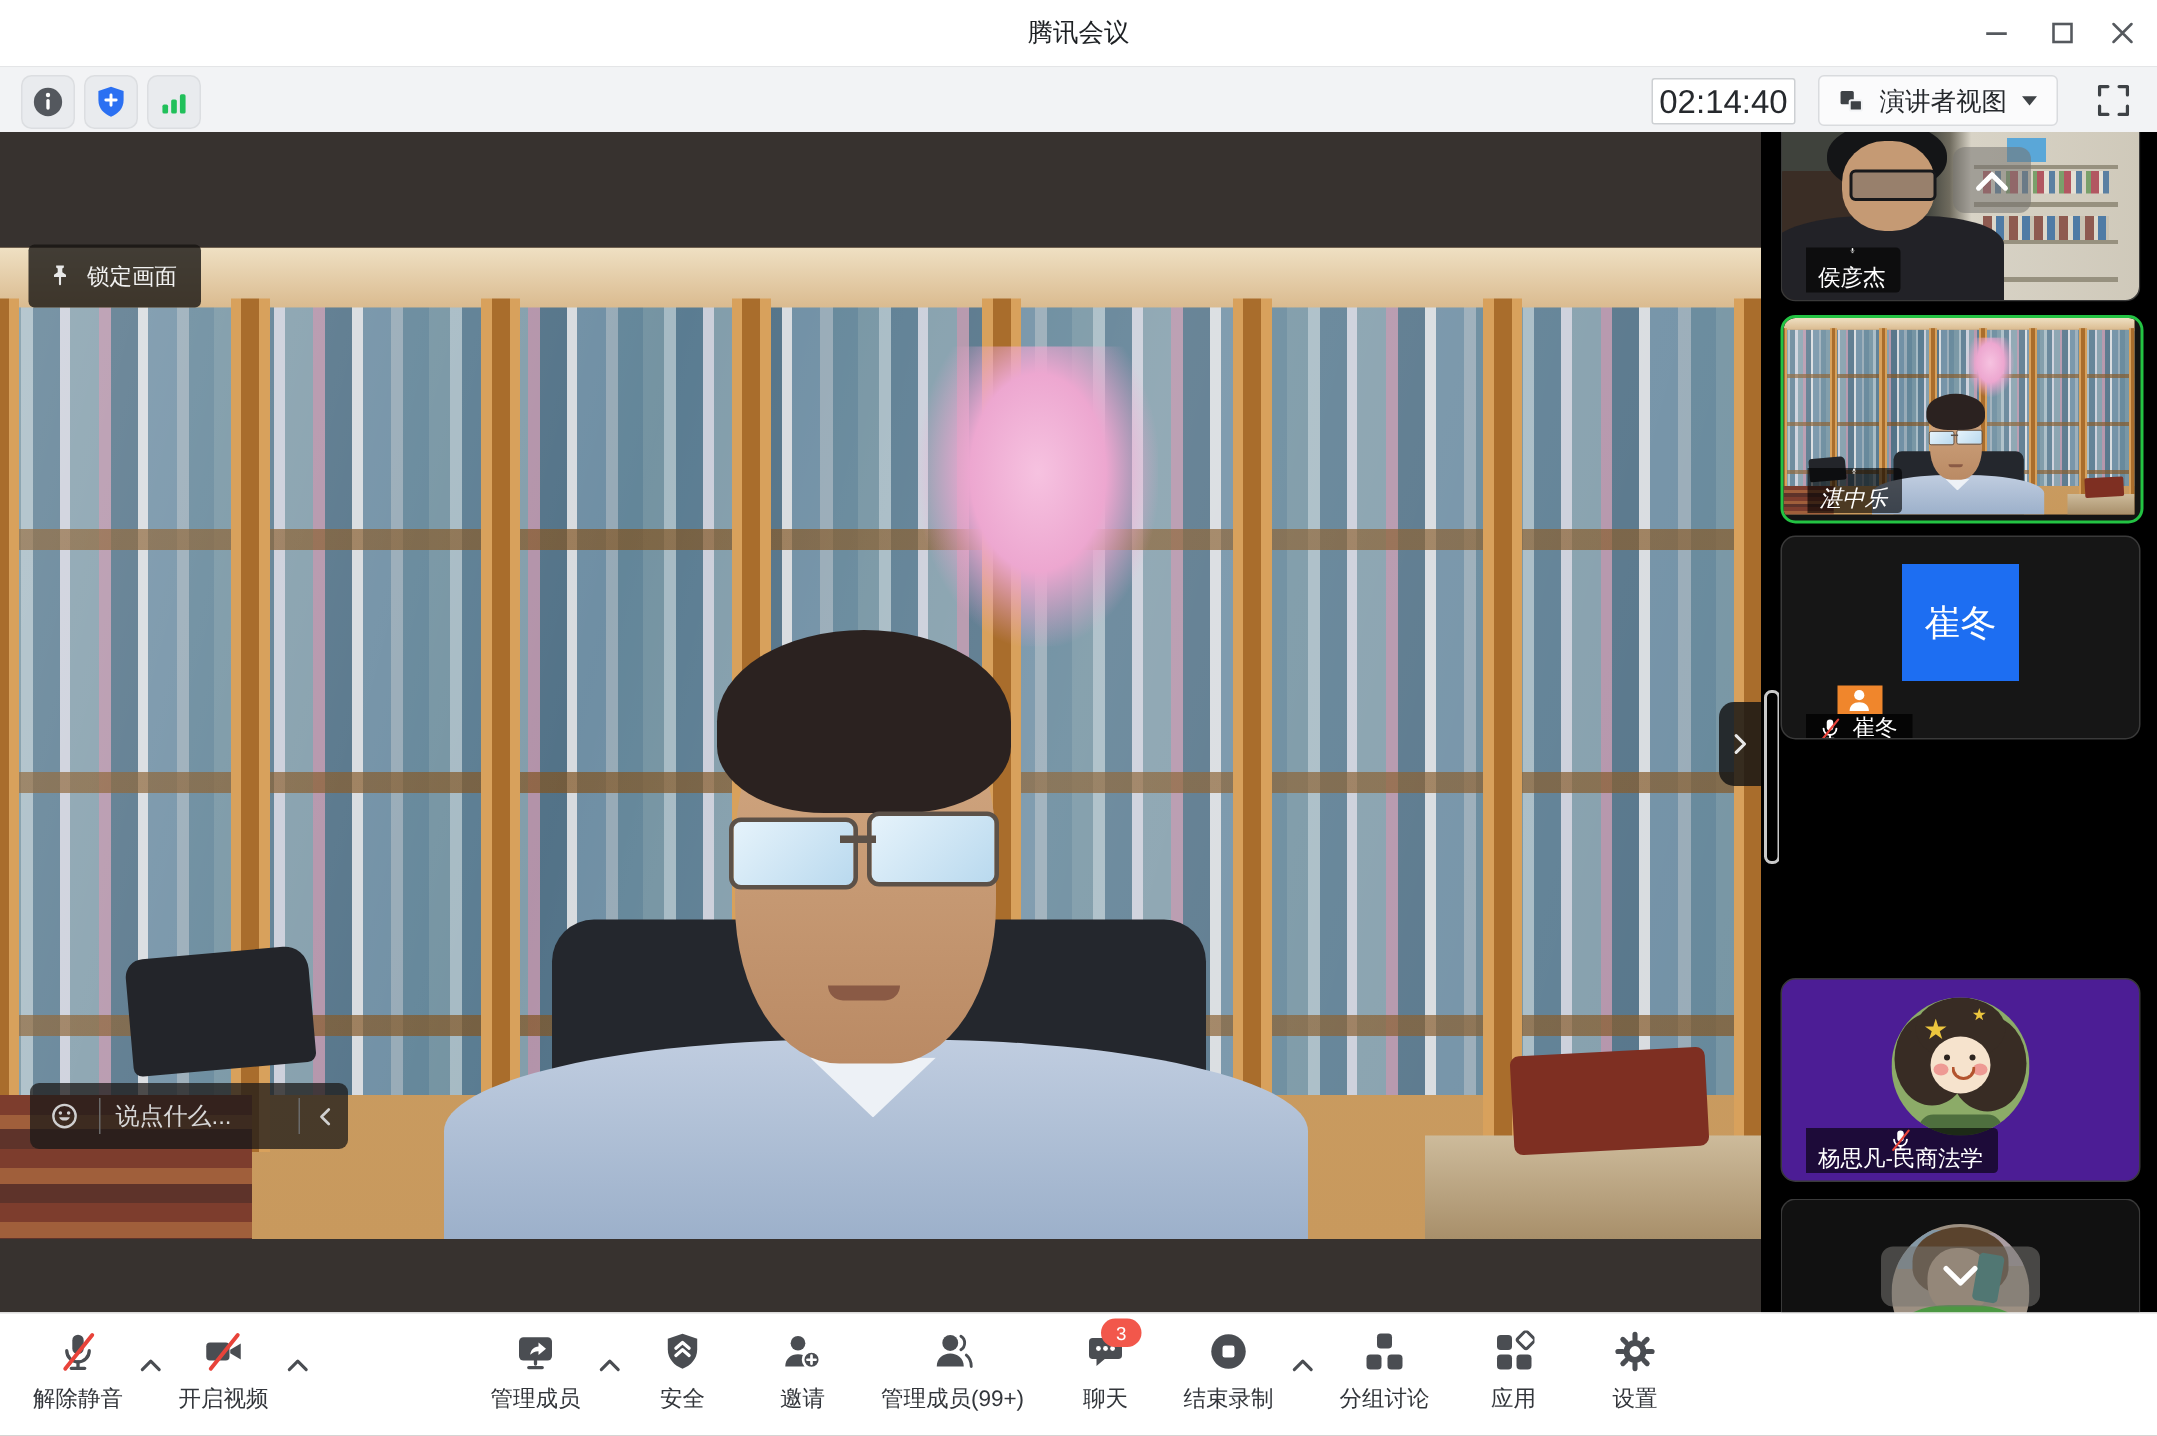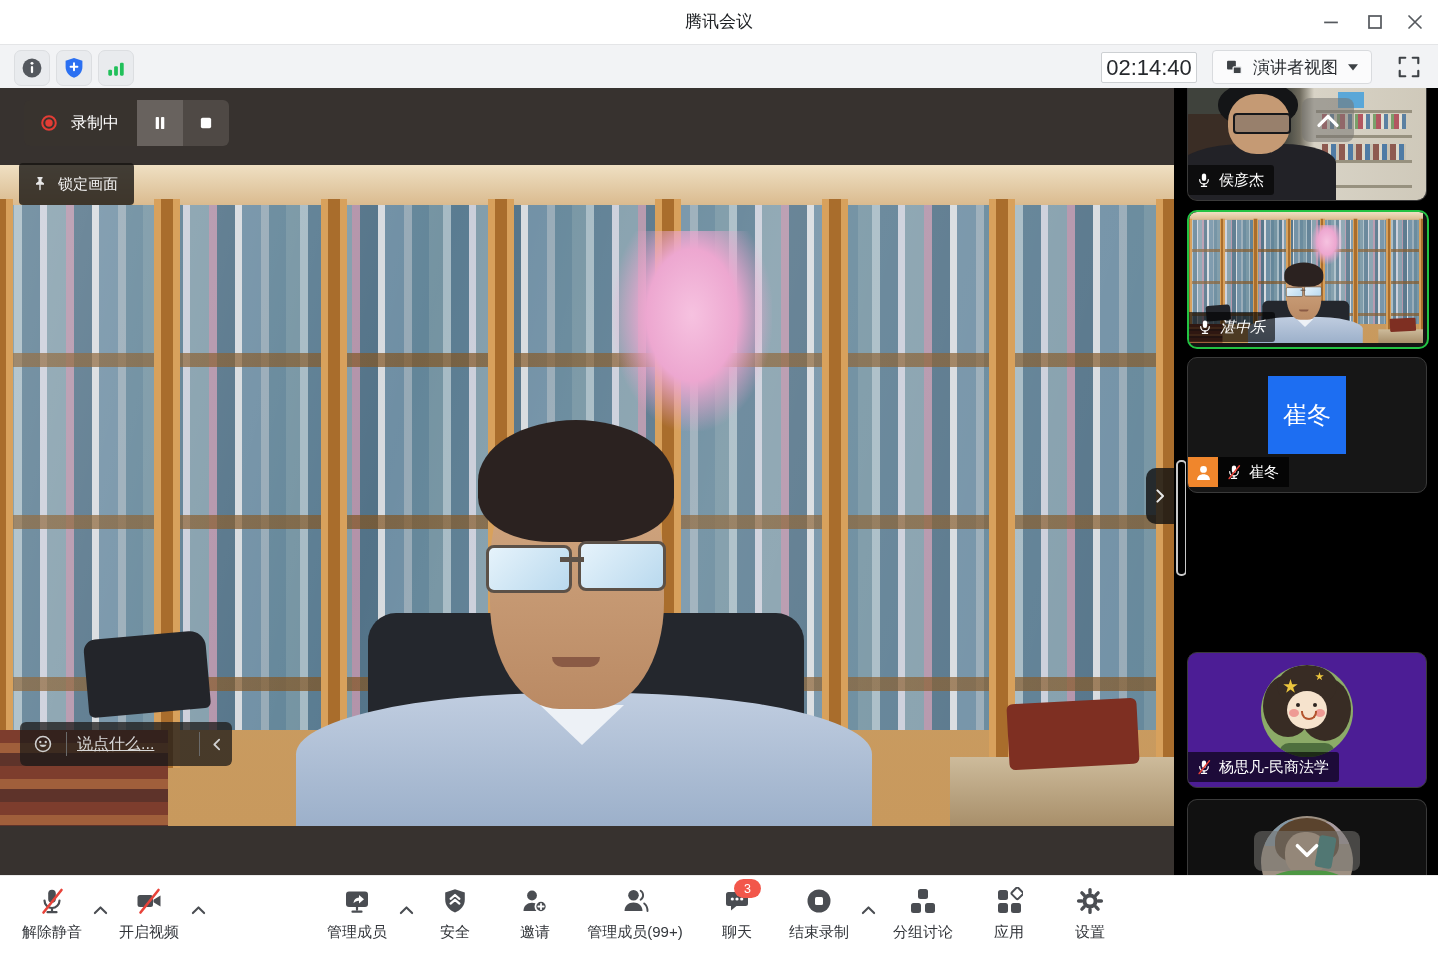--- a/index.html
+++ b/index.html
@@ -56,38 +56,38 @@
   .sc-mouth{left:552px;top:492px;width:48px;height:10px;background:#8a5a45;border-radius:0 0 30px 30px;}
 
   
   #recpill{position:absolute;left:24px;top:12px;height:46px;display:flex;border-radius:6px;overflow:hidden;color:#fff;font-size:16px;}
   #rec-ind{display:flex;align-items:center;gap:11px;padding:0 18px 0 14px;background:rgba(56,51,47,.92);}
   #rec-pause{width:46px;display:flex;align-items:center;justify-content:center;background:rgba(106,101,97,.95);cursor:pointer;}
   #rec-stop{width:46px;display:flex;align-items:center;justify-content:center;background:rgba(80,75,71,.95);cursor:pointer;}
   #lockpill{position:absolute;left:19px;top:75px;height:42px;display:flex;align-items:center;gap:9px;padding:0 16px 0 12px;
             background:rgba(22,20,18,.8);border-radius:4px;color:#f2f2f2;font-size:15px;cursor:pointer;}
   #chatpill{position:absolute;left:20px;top:634px;width:212px;height:44px;display:flex;align-items:center;
-            background:rgba(28,26,24,.75);border-radius:6px;color:#d8d8d8;text-decoration:underline;}
+            background:rgba(28,26,24,.75);border-radius:6px;color:#d8d8d8;}
   .cp-div{width:1px;height:24px;background:#6a6a6a;}
   #collapse-tab{position:absolute;left:1146px;top:380px;width:28px;height:56px;background:rgba(18,18,18,.82);
                 border-radius:10px 0 0 10px;display:flex;align-items:center;justify-content:center;color:#e8e8e8;cursor:pointer;}
 
   
   #gapcol{position:absolute;left:1174px;top:88px;width:12px;height:787px;background:#000;}
   #scrollthumb{position:absolute;left:2px;top:372px;width:7px;height:112px;border:2px solid #c9c9c9;border-radius:5px;cursor:pointer;}
   #sidebar{position:absolute;left:1186px;top:88px;width:252px;height:787px;background:#000;}
   .tile{position:absolute;left:1px;width:238px;background:#141414;border:1px solid #3a3a3a;border-radius:10px;overflow:hidden;cursor:pointer;}
   #tile-1{top:0;height:112px;border-radius:0 0 10px 10px;border-top:none;}
   #tile-2{top:122px;height:135px;border:2px solid #23c343;border-radius:10px;font-style:italic;}
   #tile-3{top:269px;height:134px;background:#161616;}
   #tile-4{top:417px;height:134px;background:#191919;}
   #tile-5{top:564px;height:134px;background:#4c1d95;}
   #tile-6{top:711px;height:76px;border-radius:10px 10px 0 0;border-bottom:none;background:#171717;}
-  .plabel{position:absolute;left:0;bottom:5px;display:flex;align-items:center;gap:7px;background:rgba(0,0,0,.62);
-          height:30px;padding:0 10px 0 8px;font-size:15px;color:#fff;border-radius:0 3px 3px 0;z-index:5;}
+  .plabel{position:absolute;left:16px;bottom:5px;display:flex;align-items:center;gap:7px;background:rgba(0,0,0,.62);
+          height:30px;padding:0 10px 0 8px;font-size:15px;color:#fff;border-radius:0 3px 3px 0;z-index:5;flex-direction:column;}
   .plabel-flush{padding:0;background:none;gap:0;}
   .pl-seg{display:flex;align-items:center;gap:7px;background:rgba(0,0,0,.75);height:30px;padding:0 10px 0 8px;}
   .host-badge{width:30px;height:30px;background:#f0862c;display:flex;align-items:center;justify-content:center;color:#fff;}
   .scrollbtn{position:absolute;background:rgba(118,116,113,.55);border-radius:8px;display:flex;align-items:center;justify-content:center;color:#fff;cursor:pointer;z-index:6;}
   #scroll-up{left:114px;top:10px;width:52px;height:44px;}
   #scroll-down{left:66px;top:31px;width:106px;height:40px;}
   .avatar-circle{position:absolute;border-radius:50%;overflow:hidden;}
   .av{position:absolute;}
   #blue-avatar{left:80px;top:18px;width:78px;height:78px;background:#1d6ef2;display:flex;align-items:center;justify-content:center;
                color:#fff;font-size:24px;}
@@ -361,38 +361,20 @@
         <div class="sc sc-collar"></div>
         <div class="sc sc-head"></div>
         <div class="sc sc-hair"></div>
         <div class="sc sc-lens lens-l"></div>
         <div class="sc sc-lens lens-r"></div>
         <div class="sc sc-bridge"></div>
         <div class="sc sc-mouth"></div>
       </div>
     </div>
 
-    <div id="recpill">
-      <div id="rec-ind">
-        <svg width="22" height="22">
-            <use href="#sym-record"></use>
-          </svg>
-        <span>录制中</span>
-      </div>
-      <div id="rec-pause">
-          <svg width="24" height="24">
-            <use href="#sym-pause"></use>
-          </svg>
-        </div>
-      <div id="rec-stop">
-          <svg width="24" height="24">
-            <use href="#sym-stop"></use>
-          </svg>
-        </div>
-    </div>
 
     <div id="lockpill">
       <svg width="18" height="18" style="color:#e8e8e8">
           <use href="#sym-pin"></use>
         </svg>
       <span>锁定画面</span>
     </div>
 
     <div id="chatpill">
       <div style="padding:0 12px 0 12px;display:flex;align-items:center;color:#cfcfcf;cursor:pointer">

